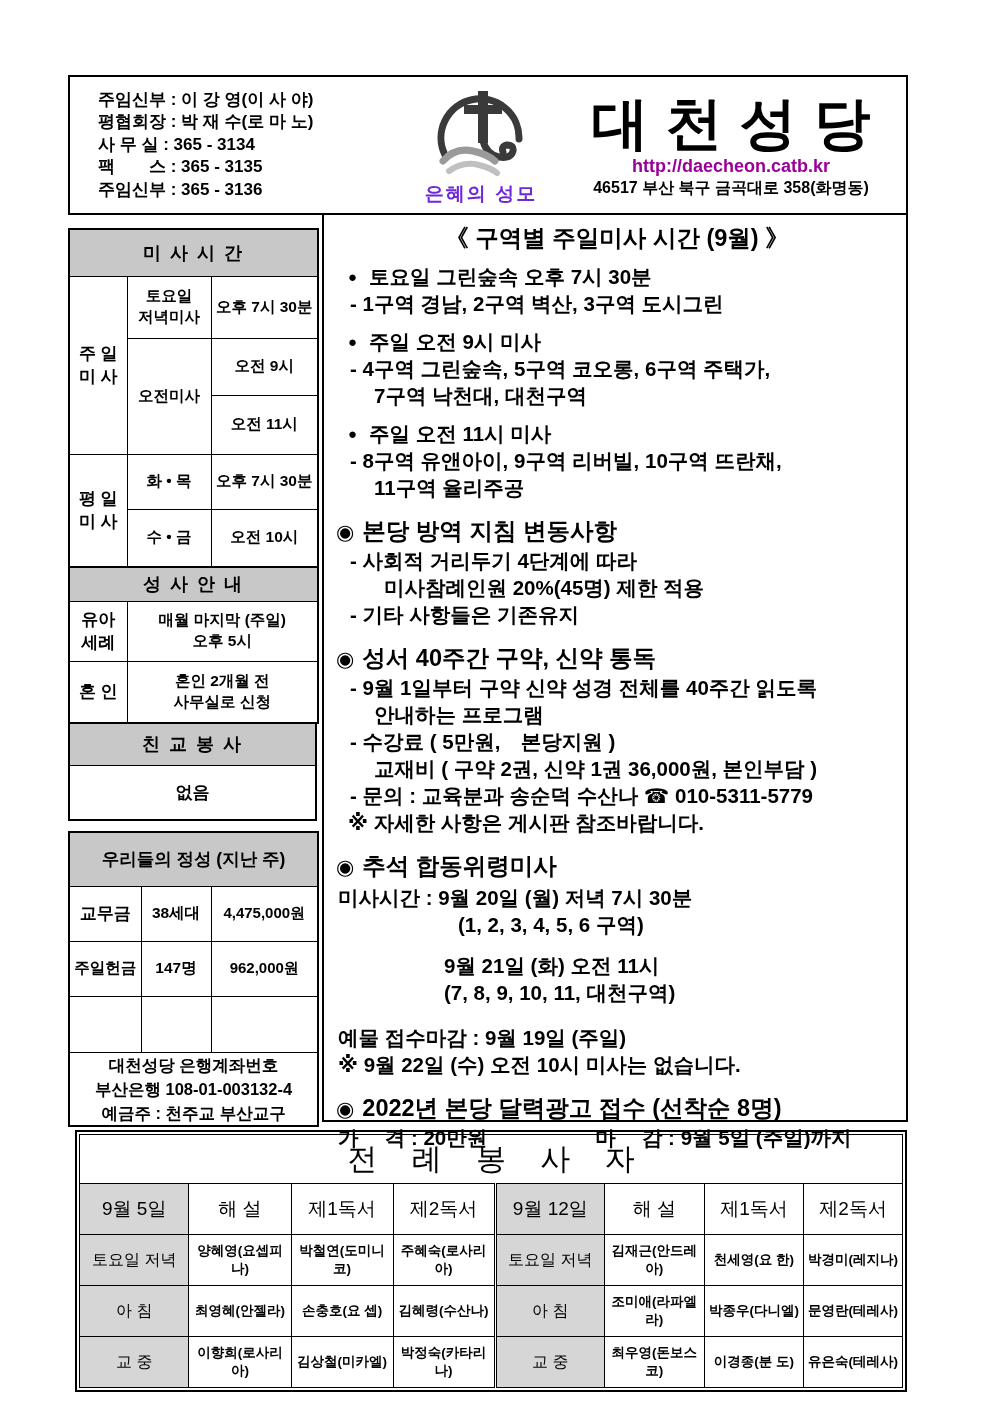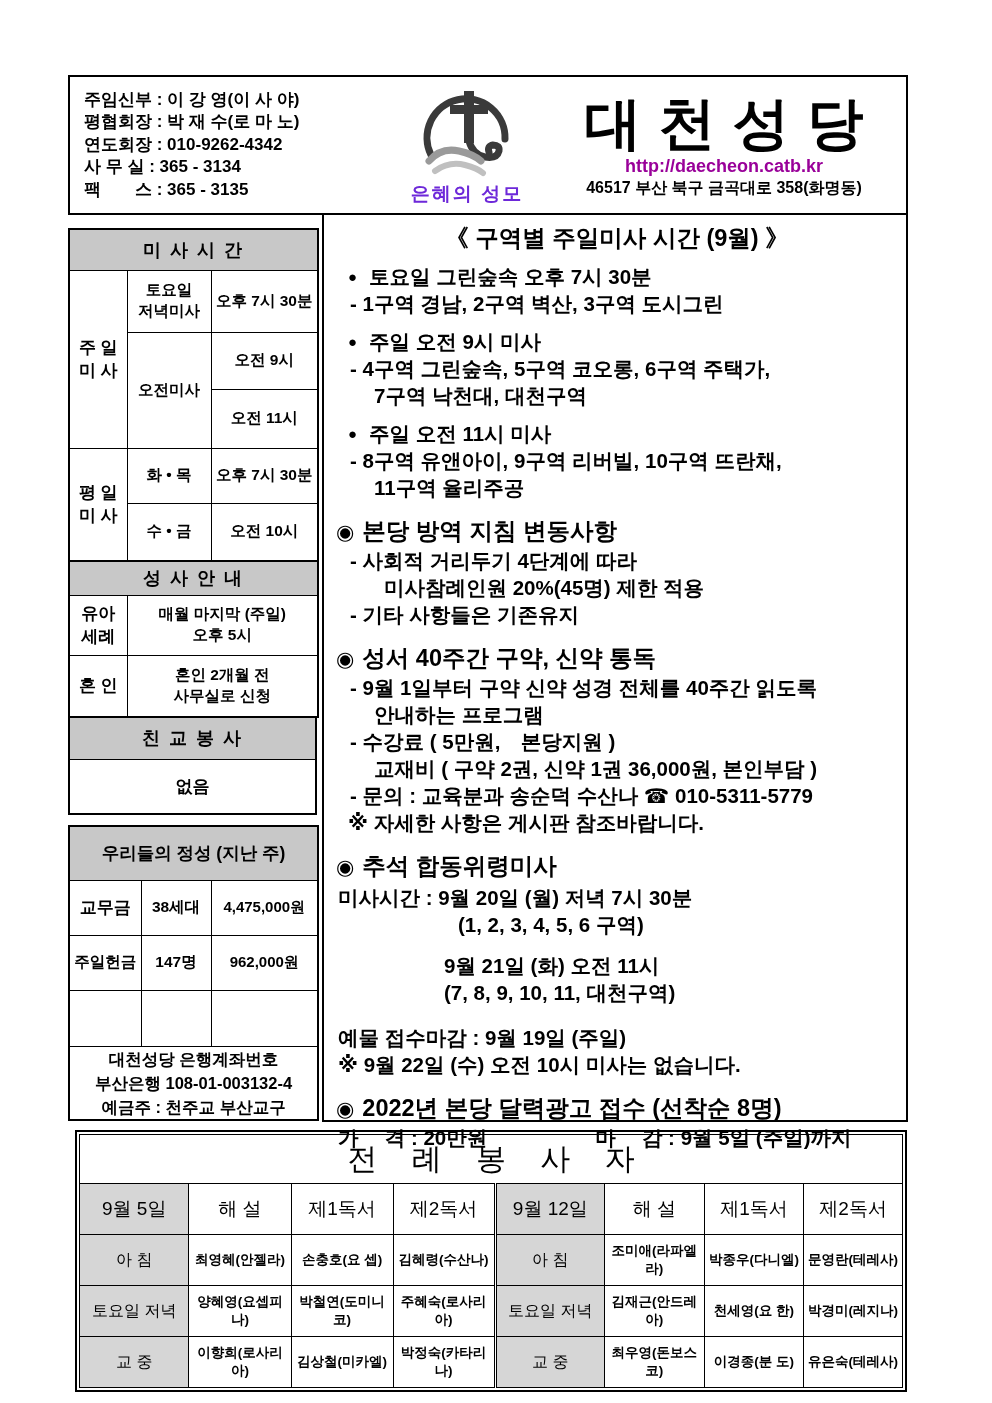--- a/index.html
+++ b/index.html
@@ -7,21 +7,21 @@
     width:992px;height:1403px;position:relative;background:#ffffff;color:#000;
     font-family:"Liberation Sans","DejaVu Sans",sans-serif;
   }
   .pre{white-space:pre-line;}
 
   
   .header-box{
     position:absolute;left:68px;top:75px;width:836px;height:136px;
     border:2px solid #000;display:flex;align-items:center;box-sizing:content-box;
   }
-  .contacts{width:302px;padding-left:14px;font-size:17px;font-weight:bold;line-height:22.5px;}
+  .contacts{width:302px;padding-left:28px;font-size:17px;font-weight:bold;line-height:22.5px;}
   .logo-wrap{width:162px;text-align:center;}
   .logo-caption{font-size:19px;font-weight:bold;color:#6d28d9;letter-spacing:2px;margin-top:-2px;}
   .title-wrap{flex:1;text-align:center;padding-right:6px;}
   .church-title{font-size:57px;font-weight:bold;letter-spacing:17px;line-height:62px;text-indent:17px;}
   .church-url{font-size:18px;font-weight:bold;color:#990099;margin-top:2px;}
   .church-address{font-size:16px;font-weight:bold;margin-top:1px;}
 
   
   .side{position:absolute;left:68px;top:228px;width:249px;}
   table.sbox{border-collapse:collapse;width:249px;table-layout:fixed;border:2px solid #000;}
@@ -70,23 +70,23 @@
   .servers .graybg{background:#d6d6d6;}
   .servers .sep{border-left:3px double #000;}
 </style>
 </head>
 <body>
 
 <div class="header-box">
   <div class="contacts">
     <div>주임신부 : 이 강 영(이 사 야)</div>
     <div>평협회장 : 박 재 수(로 마 노)</div>
-    <div>연도회장 : 010-9262-4342</div>
     <div>사 무 실 : 365 - 3134</div>
     <div>팩　　스 : 365 - 3135</div>
+    <div>주임신부 : 365 - 3136</div>
   </div>
   <div class="logo-wrap">
     <svg width="108" height="96" viewBox="0 0 108 96">
       <path d="M 18 72 A 39 39 0 1 1 92 56" fill="none" stroke="#3a3a3a" stroke-width="7" stroke-linecap="round"></path>
       <rect x="51" y="8" width="10" height="52" fill="#3a3a3a"></rect>
       <rect x="37" y="22" width="38" height="9" fill="#3a3a3a"></rect>
       <path d="M 56 58 q 4 14 16 16 q 12 2 14 -6 q 1 -6 -6 -6 q -6 1 -4 7" fill="none" stroke="#3a3a3a" stroke-width="7" stroke-linecap="round"></path>
       <path d="M 16 78 q 12 -14 30 -10 q 14 3 22 10" fill="none" stroke="#9a9a9a" stroke-width="7" stroke-linecap="round"></path>
       <path d="M 22 88 q 14 -10 30 -6 q 12 3 18 8" fill="none" stroke="#c0c0c0" stroke-width="6" stroke-linecap="round"></path>
     </svg>
@@ -101,21 +101,21 @@
 
 <div class="side">
 
   <table class="sbox">
     <colgroup>
         <col style="width:58px">
         <col style="width:84px">
         <col style="width:107px">
       </colgroup>
     <tbody>
-        <tr style="height:41px">
+        <tr style="height:47px">
       <th class="gray" colspan="3">미 사 시 간</th>
     </tr>
     <tr style="height:62px">
       <td class="grp pre" rowspan="3">주 일
 미 사</td>
       <td class="nm pre">토요일
 저녁미사</td>
       <td class="tm">오후 7시 30분</td>
     </tr>
     <tr style="height:57px">
@@ -283,38 +283,38 @@
       <td class="graybg">9월 5일</td>
       <td>해 설</td>
       <td>제1독서</td>
       <td>제2독서</td>
       <td class="graybg sep">9월 12일</td>
       <td>해 설</td>
       <td>제1독서</td>
       <td>제2독서</td>
     </tr>
     <tr class="data-row">
+      <td class="graybg labelcell">토요일 저녁</td>
+      <td>양혜영(요셉피나)</td>
+      <td>박철연(도미니코)</td>
+      <td>주혜숙(로사리아)</td>
+      <td class="graybg labelcell sep">토요일 저녁</td>
+      <td>김재근(안드레아)</td>
+      <td>천세영(요 한)</td>
+      <td>박경미(레지나)</td>
+    </tr>
+    <tr class="data-row">
       <td class="graybg labelcell">아 침</td>
       <td>최영혜(안젤라)</td>
       <td>손충호(요 셉)</td>
       <td>김혜령(수산나)</td>
       <td class="graybg labelcell sep">아 침</td>
       <td>조미애(라파엘라)</td>
       <td>박종우(다니엘)</td>
       <td>문영란(테레사)</td>
-    </tr>
-    <tr class="data-row">
-      <td class="graybg labelcell">토요일 저녁</td>
-      <td>양혜영(요셉피나)</td>
-      <td>박철연(도미니코)</td>
-      <td>주혜숙(로사리아)</td>
-      <td class="graybg labelcell sep">토요일 저녁</td>
-      <td>김재근(안드레아)</td>
-      <td>천세영(요 한)</td>
-      <td>박경미(레지나)</td>
     </tr>
     <tr class="data-row">
       <td class="graybg labelcell">교 중</td>
       <td>이향희(로사리아)</td>
       <td>김상철(미카엘)</td>
       <td>박정숙(카타리나)</td>
       <td class="graybg labelcell sep">교 중</td>
       <td>최우영(돈보스코)</td>
       <td>이경종(분 도)</td>
       <td>유은숙(테레사)</td>

